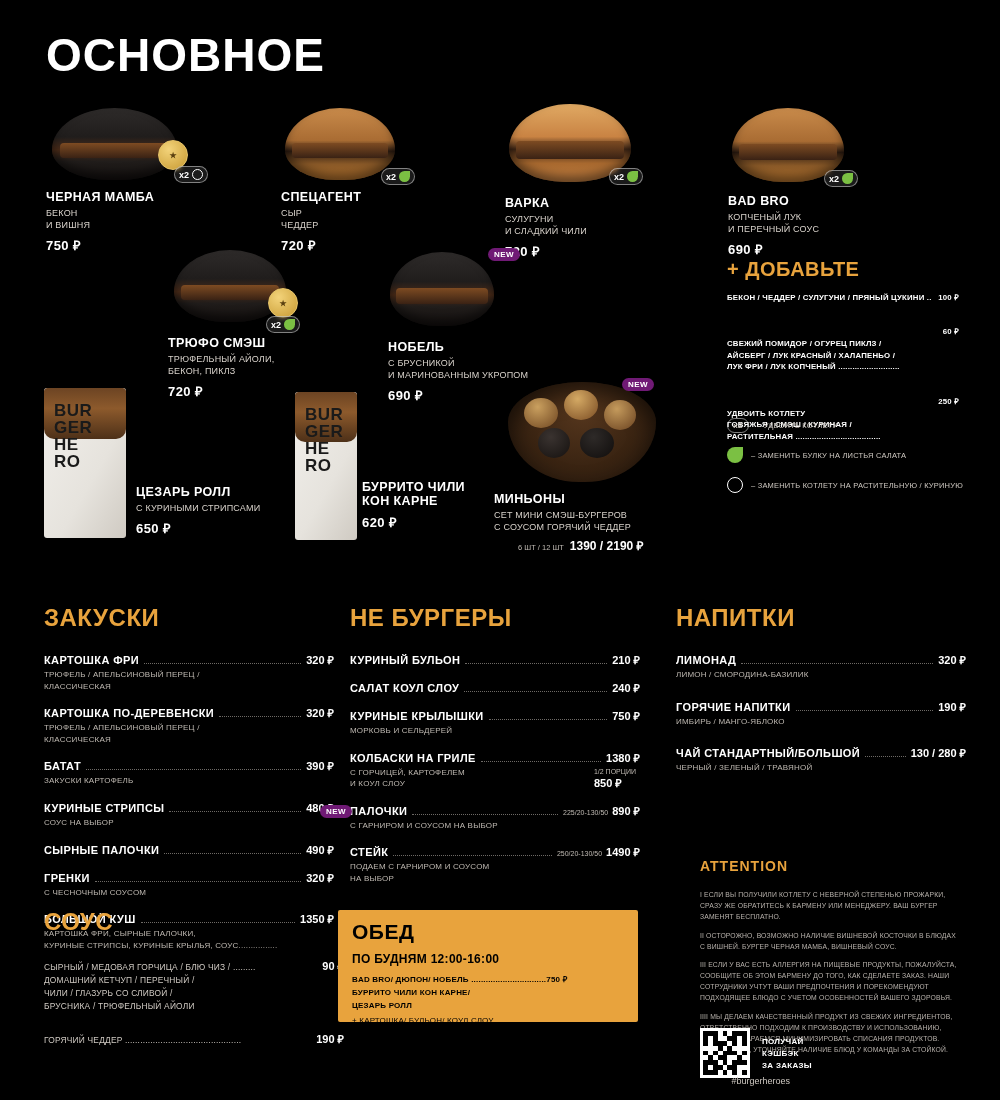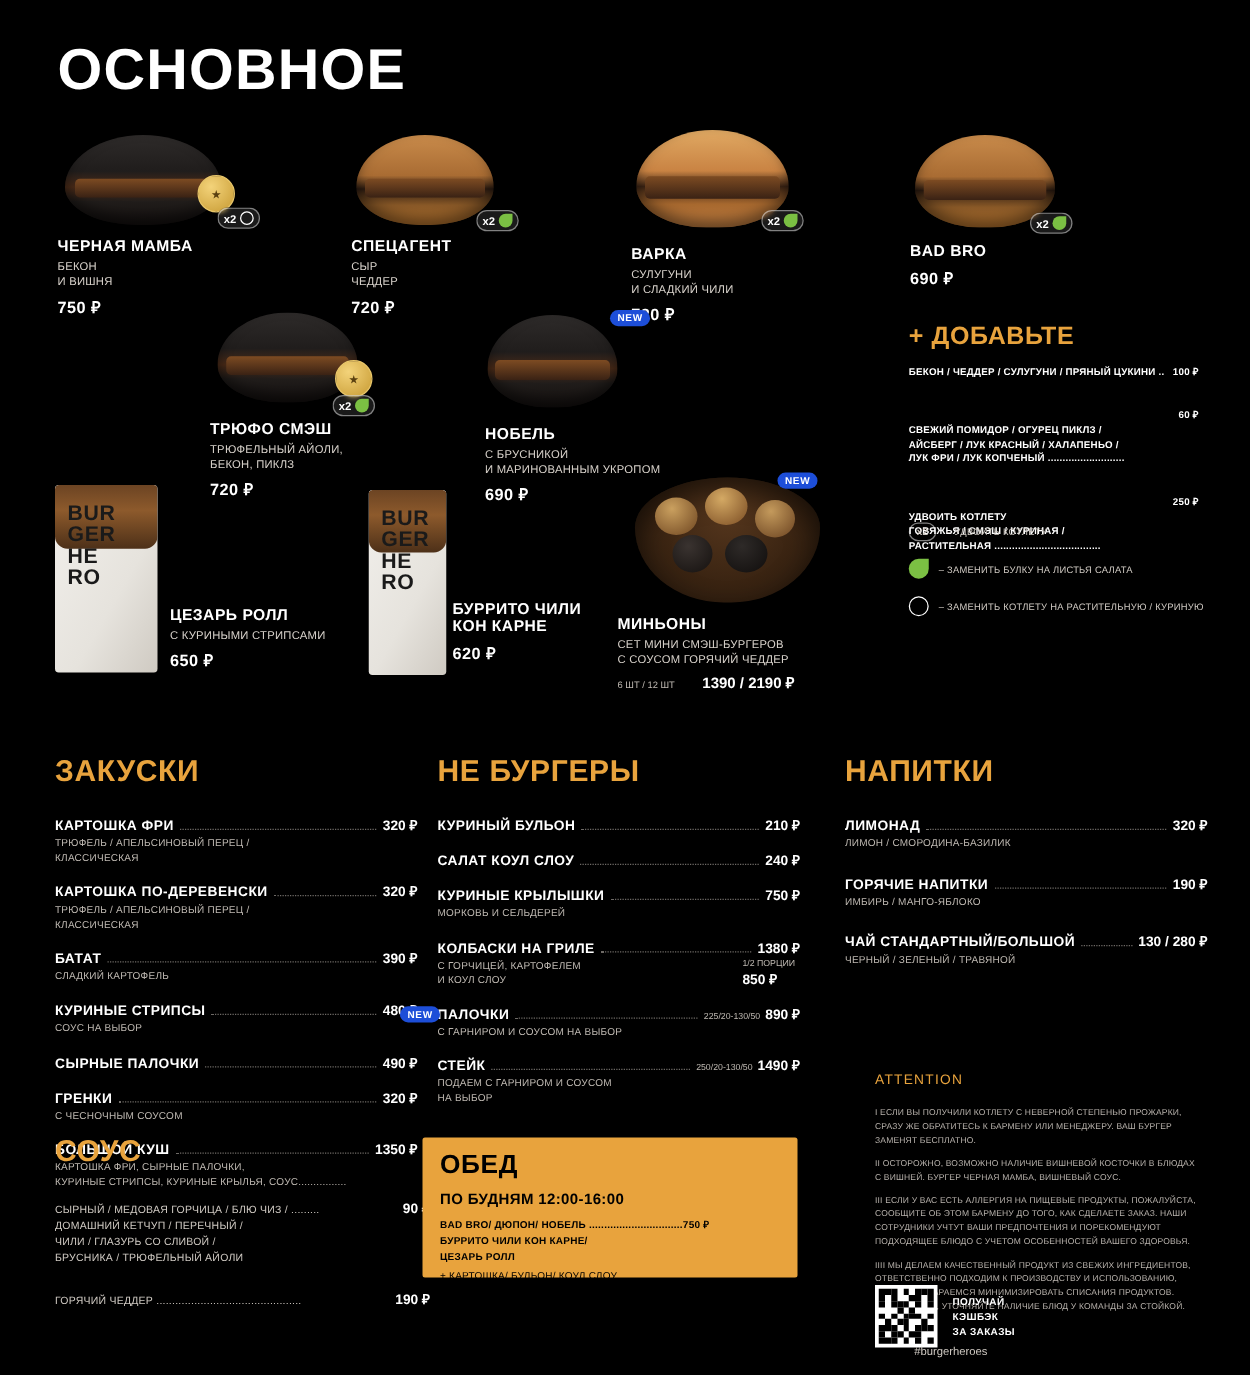--- a/index.html
+++ b/index.html
@@ -60,21 +60,21 @@
     width: 11px; height: 11px; border-radius: 50%;
     border: 1.4px solid #fff;
     display: inline-block;
   }
   .badge .leaf-ico {
     width: 11px; height: 11px; border-radius: 50% 0 50% 50%;
     background: #7bc043; display: inline-block;
   }
   .new-tag {
     position: absolute;
-    background: #1d4ed8; color: #fff;
+    background: #701a75; color: #fff;
     font-size: 8px; font-weight: bold;
     border-radius: 9px; padding: 2px 6px;
     letter-spacing: .5px;
   }
   .b-name { font-size: 12.5px; font-weight: bold; letter-spacing: .4px; margin-bottom: 3px; }
   .b-desc { font-size: 9px; color: #d8d2cb; line-height: 1.35; letter-spacing: .2px; }
   .b-price { font-size: 13px; font-weight: bold; margin-top: 5px; letter-spacing: .4px; }
 
   .medal {
     position: absolute; width: 30px; height: 30px; border-radius: 50%;
@@ -154,21 +154,21 @@
     position: absolute; left: 338px; top: 910px; width: 300px; height: 112px;
     background: #e8a33d; color: #000; border-radius: 2px; padding: 10px 14px;
   }
   .lunch-h { display: flex; align-items: baseline; gap: 8px; flex-direction: column; }
   .lunch-h .big { font-size: 21px; font-weight: bold; letter-spacing: .5px; }
   .lunch-h .sm { font-size: 12px; font-weight: bold; letter-spacing: .3px; }
   .lunch-body { font-size: 8px; font-weight: bold; line-height: 1.6; margin-top: 8px; letter-spacing: .2px; }
 
   
   .attention { position: absolute; left: 700px; top: 858px; width: 262px; }
-  .att-h { font-size: 11px; font-weight: normal; color: #e8a33d; letter-spacing: 1px; margin-bottom: 16px; }
+  .att-h { font-size: 14px; font-weight: bold; color: #e8a33d; letter-spacing: 1px; margin-bottom: 16px; }
   .att-p { font-size: 6.8px; color: #b9b3ad; line-height: 1.6; margin-bottom: 8px; letter-spacing: .15px; }
 
   
   .qr { position: absolute; left: 700px; top: 1028px; width: 50px; height: 50px; background: #fff; }
   .qr-grid { display: grid; grid-template-columns: repeat(9,1fr); grid-template-rows: repeat(9,1fr); width: 100%; height: 100%; padding: 3px; }
   .qr-grid i { background: transparent; }
   .qr-grid i.on { background: #000; }
   .cashback { position: absolute; left: 762px; top: 1036px; font-size: 8px; font-weight: bold; line-height: 1.5; letter-spacing: .3px; }
   .hashtag { position: absolute; right: 38px; bottom: 14px; font-size: 9px; color: #cfc9c2; }
 </style>
@@ -224,20 +224,22 @@
 
   <div class="burger" style="left:728px; top:108px; width:200px;">
     <div class="photo" style="width:112px;height:74px;margin-left:4px;">
       <div class="bun" style="width:112px;height:74px;"></div>
     </div>
     <div class="badge" style="left:96px; top:62px;">
       <span>x2</span>
       <span class="leaf-ico"></span>
     </div>
     <div class="b-name" style="margin-top:12px;">BAD BRO</div>
+    <div class="b-desc" style="white-space:pre-line">КОПЧЕНЫЙ ЛУК
+И ПЕРЕЧНЫЙ СОУС</div>
     <div class="b-price">690 ₽</div>
   </div>
 
   <div class="burger" style="left:168px; top:250px; width:200px;">
     <div class="photo" style="width:112px;height:72px;margin-left:6px;">
       <div class="bun dark" style="width:112px;height:72px;"></div>
     </div>
     <div class="medal" style="left:100px; top:38px;">★</div>
     <div class="badge" style="left:98px; top:66px;">
       <span>x2</span>
@@ -325,21 +327,21 @@
       <i class="mini" style="width:34px;height:30px;left:56px;top:8px;background:radial-gradient(circle at 40% 30%,#d4a964,#7a4c23);"></i>
       <i class="mini" style="width:32px;height:30px;left:96px;top:18px;background:radial-gradient(circle at 40% 30%,#c49a5c,#6a4220);"></i>
       <i class="mini" style="width:32px;height:30px;left:30px;top:46px;background:radial-gradient(circle at 40% 30%,#3a3330,#15110f);"></i>
       <i class="mini" style="width:34px;height:30px;left:72px;top:46px;background:radial-gradient(circle at 40% 30%,#2e2a28,#100d0c);"></i>
     </div>
     <div class="new-tag" style="left:128px; top:-4px;">NEW</div>
     <div style="margin-top:10px;">
       <div class="b-name">МИНЬОНЫ</div>
       <div class="b-desc" style="white-space:pre-line">СЕТ МИНИ СМЭШ-БУРГЕРОВ
 С СОУСОМ ГОРЯЧИЙ ЧЕДДЕР</div>
-      <div style="display:flex;align-items:baseline;gap:22px;margin-top:4px;">
+      <div style="display:flex;align-items:baseline;gap:6px;margin-top:4px;margin-left:24px;">
         <span style="font-size:7.5px;color:#bfb9b2;">6 ШТ / 12 ШТ</span>
         <span style="font-size:12px;font-weight:bold;">1390 / 2190 ₽</span>
       </div>
     </div>
   </div>
 
   <div style="position:absolute;left:44px;top:604px;width:290px;">
     <div class="sect-title orange">ЗАКУСКИ</div>
     <div style="margin-top:20px;">
       <div class="menu-item">
@@ -359,21 +361,21 @@
           </div>
         <div class="mi-sub" style="white-space:pre-line">ТРЮФЕЛЬ / АПЕЛЬСИНОВЫЙ ПЕРЕЦ /
 КЛАССИЧЕСКАЯ</div>
       </div>
       <div class="menu-item">
         <div class="mi-head">
             <span class="mi-name">БАТАТ</span>
             <span class="mi-dots"></span>
             <span class="mi-price">390 ₽</span>
           </div>
-        <div class="mi-sub">СЛАДКИЙ КАРТОФЕЛЬ</div>
+        <div class="mi-sub">ЗАКУСКИ КАРТОФЕЛЬ</div>
       </div>
       <div class="menu-item">
         <div class="mi-head">
             <span class="mi-name">КУРИНЫЕ СТРИПСЫ</span>
             <span class="mi-dots"></span>
             <span class="mi-price">480 ₽</span>
           </div>
         <div class="mi-sub">СОУС НА ВЫБОР</div>
       </div>
       <div class="menu-item">

